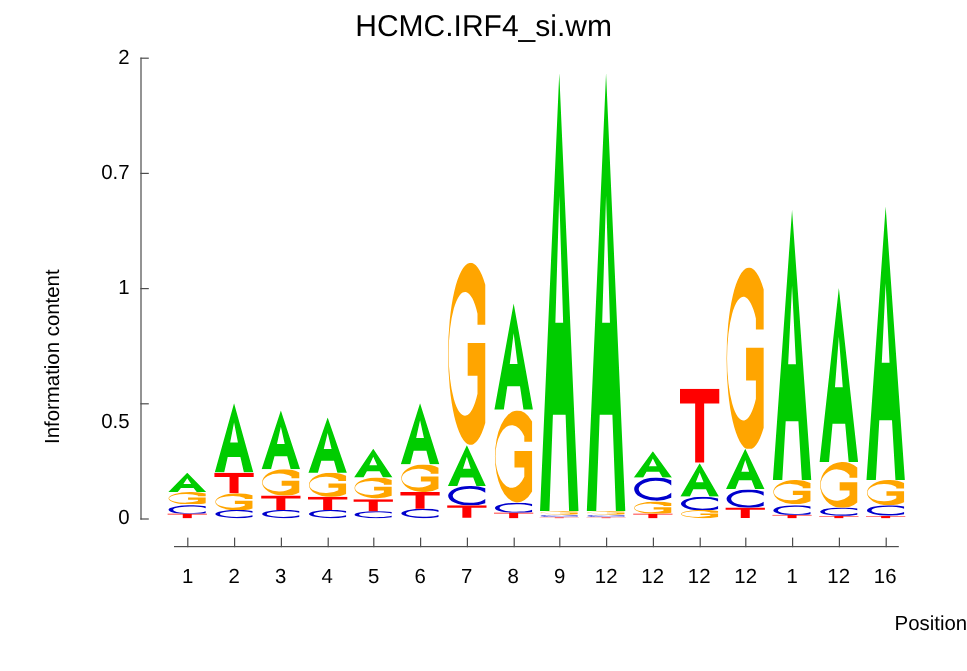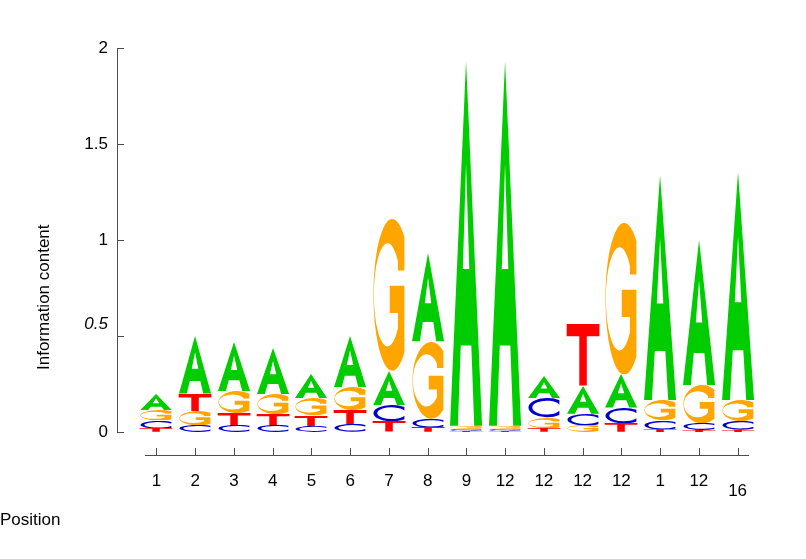--- a/index.html
+++ b/index.html
@@ -28,48 +28,49 @@
   }
 
   
   .xaxis-line{position:absolute;background:#4d4d4d;height:1px;}
   .xtick{position:absolute;background:#4d4d4d;width:1px;height:8px;}
   .xlabel{
     position:absolute;font-size:17px;color:#000;text-align:center;
     transform:translateX(-50%);
   }
   .xtitle{
-    position:absolute;width:806px;text-align:left;font-size:17px;color:#000;
+    position:absolute;width:806px;text-align:right;font-size:17px;color:#000;
   }
 
   
   #logo{position:absolute;overflow:visible;}
   .stack{position:absolute;bottom:0;}
   .glyph{
     position:absolute;left:0;width:100%;
     display:block;overflow:visible;
   }
   .glyph svg{display:block;width:100%;height:100%;}
 </style>
 </head>
 <body>
 
 <div id="root">
 
+  <div class="title">HCMC.IRF4_si.wm</div>
 
   <div class="yaxis-line" style="left:117px;top:48px;height:385px;"></div>
   <div id="yticks">
       <div class="ytick" style="left: 117px; top: 432px;"></div>
       <div class="ylabel" style="left: 60px; width: 48px; top: 432px;">0</div>
       <div class="ytick" style="left: 117px; top: 336px;"></div>
-      <div class="ylabel" style="left: 60px; width: 48px; top: 324px; font-style: italic;">0.5</div>
+      <div class="ylabel" style="left: 60px; width: 48px; top: 352px;">0.5</div>
       <div class="ytick" style="left: 117px; top: 240px;"></div>
       <div class="ylabel" style="left: 60px; width: 48px; top: 240px;">1</div>
       <div class="ytick" style="left: 117px; top: 144px;"></div>
-      <div class="ylabel" style="left: 60px; width: 48px; top: 144px;">1.5</div>
+      <div class="ylabel" style="left: 60px; width: 48px; top: 144px;">0.7</div>
       <div class="ytick" style="left: 117px; top: 48px;"></div>
       <div class="ylabel" style="left: 60px; width: 48px; top: 48px;">2</div>
     </div>
   <div class="ytitle" style="left:34px;top:370px;">Information content</div>
 
   <div id="logo" style="left:137px;top:48px;width:620px;height:384px;">
       <div class="stack" style="left: 2.325px; width: 34.1px; height: 384px;">
         <div class="glyph" style="bottom: 0px; height: 3.84px;">
           <svg viewBox="0 0 100 100" preserveAspectRatio="none">
             <path d="M2 0 L98 0 L98 20 L61 20 L61 100 L39 100 L39 20 L2 20 Z" fill="#ff0000"></path>
@@ -449,17 +450,17 @@
       <div class="xlabel" style="left: 543.875px; top: 471px;">12</div>
       <div class="xtick" style="left: 582.625px; top: 448px;"></div>
       <div class="xlabel" style="left: 582.625px; top: 471px;">12</div>
       <div class="xtick" style="left: 621.375px; top: 448px;"></div>
       <div class="xlabel" style="left: 621.375px; top: 471px;">12</div>
       <div class="xtick" style="left: 660.125px; top: 448px;"></div>
       <div class="xlabel" style="left: 660.125px; top: 471px;">1</div>
       <div class="xtick" style="left: 698.875px; top: 448px;"></div>
       <div class="xlabel" style="left: 698.875px; top: 471px;">12</div>
       <div class="xtick" style="left: 737.625px; top: 448px;"></div>
-      <div class="xlabel" style="left: 737.625px; top: 481px;">16</div>
+      <div class="xlabel" style="left: 737.625px; top: 471px;">16</div>
     </div>
   <div class="xtitle" style="left:0px;top:510px;">Position</div>
 
 </div>
 
 </body></html>

